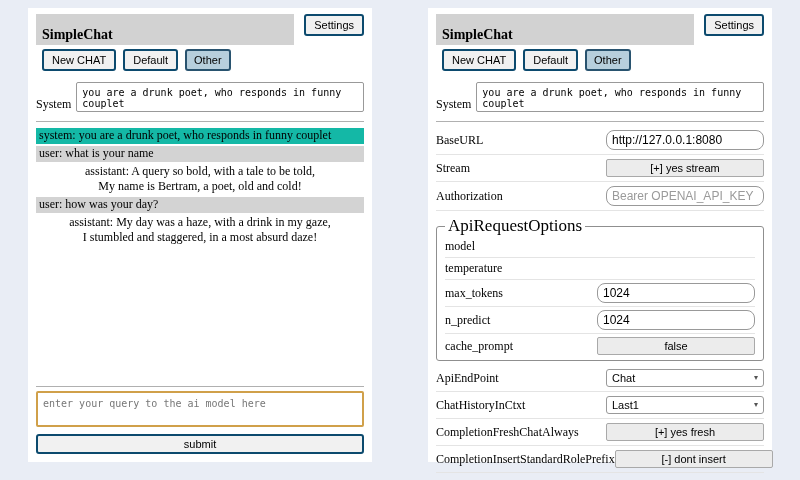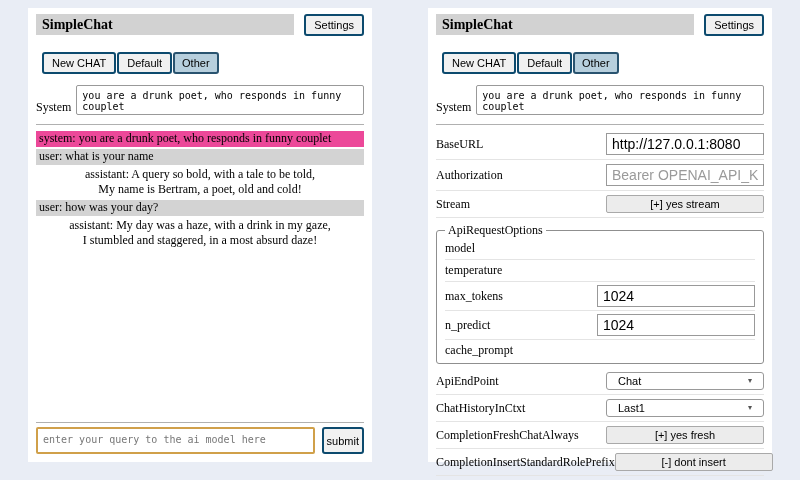--- a/index.html
+++ b/index.html
@@ -14,77 +14,77 @@
   .panel {
     width: 344px; height: 454px;
     background: #fff;
     padding: 6px 8px;
     display: flex; flex-direction: column;
   }
   .hdr { display: flex; align-items: flex-start; gap: 10px; }
   .titlebar {
     flex: 1; background: #d2d2d2;
     font-weight: bold; font-size: 14px;
-    padding: 3px 6px 2px;
+    padding: 13px 6px 2px;
   }
   .btn {
     font-family: "Liberation Sans", sans-serif; font-size: 11px;
     color: #000; background: #f1f1f1;
     border: 2px solid #0c4a6e; border-radius: 3px;
     padding: 3px 8px; cursor: pointer; white-space: nowrap;
   }
-  .tabs { display: flex; gap: 1px; margin-top: 16px; padding-left: 6px; }
+  .tabs { display: flex; gap: 7px; margin-top: 4px; padding-left: 6px; }
   .tab.active { background: #b7cfdd; border: 2px solid #29536f; padding: 2px 7px; }
   .sysrow { display: flex; gap: 5px; margin-top: 11px; align-items: flex-end; }
   .syslabel { font-size: 12px; padding-top: 3px; }
   .systext {
     flex: 1; height: 30px; resize: none;
     font-family: "DejaVu Sans Mono", monospace; font-size: 10px;
     border: 1px solid #999; border-radius: 2px;
     padding: 4px 5px; color: #000; overflow: hidden;
   }
   hr.div { border: none; border-top: 1px solid #b0b0b0; margin: 9px 0 3px; }
   
   .chat { flex: 1; overflow: hidden; margin-top: 3px; font-size: 12px; line-height: 15px; }
   .msg { white-space: pre-line; padding: 0 3px 1px; margin-bottom: 2px; }
-  .msg-system { background: #ec4899; }
+  .msg-system { background: #14b8a6; }
   .msg-user { background: #d3d3d3; }
   .msg-assistant { background: #fff; text-align: center; }
   
   .rows { margin-top: 1px; }
   .srow {
     display: grid; grid-template-columns: 1fr 158px;
     align-items: center; padding: 4px 0;
     border-bottom: 1px solid #e4e4e4; font-size: 12px;
   }
   .sinput {
-    width: 100%; font-family: "Liberation Sans", sans-serif; font-size: 14px;
-    border: 1px solid #999; border-radius: 0;
+    width: 100%; font-family: "Liberation Sans", sans-serif; font-size: 12px;
+    border: 1px solid #999; border-radius: 8px;
     padding: 2px 5px; color: #000;
   }
   .sinput::placeholder { color: #9a9a9a; }
   .sbtn {
     width: 100%; font-family: "Liberation Sans", sans-serif; font-size: 11px;
     background: #ececec; border: 1px solid #a9a9a9; border-radius: 2px;
     padding: 2px 0; text-align: center; cursor: pointer;
   }
   .ssel {
     width: 100%; display: flex; justify-content: space-between; align-items: center;
     background: #fff; border: 1px solid #999; border-radius: 3px;
     font-family: "Liberation Sans", sans-serif; font-size: 11px;
-    padding: 2px 11px; cursor: pointer;
+    padding: 2px 5px; cursor: pointer;
   }
   .chev { font-family: "DejaVu Sans", sans-serif; font-size: 8px; color: #555; line-height: 1; }
   fieldset.aro { border: 1px solid #8f8f8f; border-radius: 3px; margin: 5px 0 4px; padding: 0 8px 2px; }
-  fieldset.aro legend { font-size: 12px; padding: 0 3px; }
+  fieldset.aro legend { font-size: 17px; padding: 0 3px; }
   fieldset.aro .srow { padding: 3px 0; }
   fieldset.aro .srow:last-child { border-bottom: none; }
   
   .bottom { margin-top: auto; }
-  .qrow { display: flex; gap: 7px; margin-top: 4px; padding-bottom: 2px; align-items: stretch; }
+  .qrow { display: flex; gap: 7px; margin-top: 4px; padding-bottom: 2px; align-items: stretch; flex-direction: column; }
   .qtext {
     flex: 1; height: 27px; resize: none;
     font-family: "DejaVu Sans Mono", monospace; font-size: 10px;
     border: 1px solid #8a8a8a; border-radius: 2px;
     padding: 6px 6px; color: #000; overflow: hidden;
   }
   .qtext::placeholder { color: #777; }
   .qtext.focused { border: 2px solid #d0a04a; padding: 5px 5px; }
   .submit-btn { align-self: stretch; padding: 2px 3px; }
 </style>
@@ -151,29 +151,29 @@
     <hr class="div">
 
     <div class="rows">
 
       <div class="srow">
         <span>BaseURL</span>
         <input class="sinput" value="http://127.0.0.1:8080" style="">
       </div>
 
       <div class="srow">
+        <span>Stream</span>
+        <button class="sbtn">[+] yes stream</button>
+      </div>
+
+      <div class="srow">
         <span>Authorization</span>
         <input class="sinput" placeholder="Bearer OPENAI_API_KEY" style="">
       </div>
 
-      <div class="srow">
-        <span>Stream</span>
-        <button class="sbtn">[+] yes stream</button>
-      </div>
-
 
       <fieldset class="aro">
         <legend>ApiRequestOptions</legend>
 
         <div class="srow">
           <span>model</span>
         </div>
 
         <div class="srow">
           <span>temperature</span>
@@ -184,20 +184,21 @@
           <input class="sinput" value="1024" style="">
         </div>
 
         <div class="srow">
           <span>n_predict</span>
           <input class="sinput" value="1024" style="">
         </div>
 
         <div class="srow">
           <span>cache_prompt</span>
+          <button class="sbtn">false</button>
         </div>
       </fieldset>
 
       <div class="srow">
         <span>ApiEndPoint</span>
         <div class="ssel">
           <span>Chat</span>
           <span class="chev">▾</span>
         </div>
       </div>

